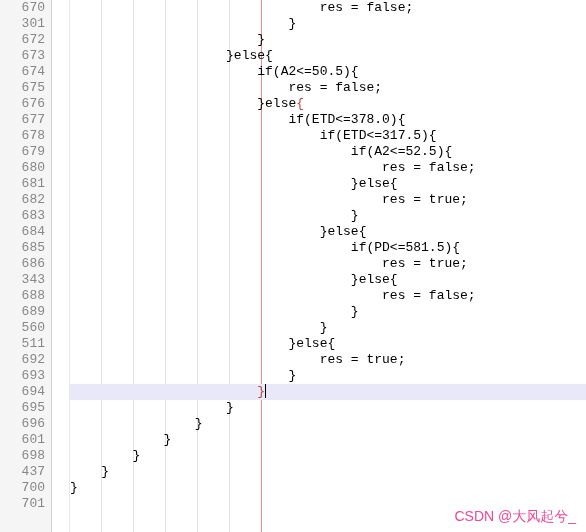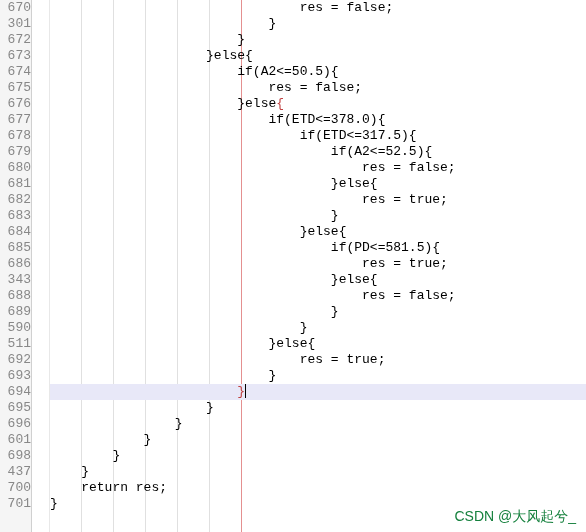--- a/index.html
+++ b/index.html
@@ -13,23 +13,24 @@
   position: relative;
 }
 .editor {
   display: flex;
   height: 100%;
 }
 .gutter {
   background: #f5f5f5;
   border-right: 1px solid #d0d0d0;
   text-align: right;
+  padding-right: 6px;
   color: #888;
   user-select: none;
-  width: 32px;
+  width: 52px;
   flex-shrink: 0;
 }
 .gutter div {
   height: 16px;
   line-height: 16px;
 }
 .margin {
   width: 18px;
   background: #fff;
   border-right: 1px solid #e8e8e8;
@@ -70,21 +71,21 @@
   height: 14px;
   background: #000;
   vertical-align: middle;
   position: relative;
   top: -1px;
 }
 .watermark {
   position: absolute;
   right: 10px;
   bottom: 6px;
-  color: #15803d;
+  color: #ec4899;
   font-family: Arial, sans-serif;
   font-size: 14px;
 }
 .br-red { color: #c04040; }
 </style>
 </head>
 <body>
 
 <div class="editor">
   <div class="gutter" id="gutter">
@@ -101,21 +102,21 @@
       <div>680</div>
       <div>681</div>
       <div>682</div>
       <div>683</div>
       <div>684</div>
       <div>685</div>
       <div>686</div>
       <div>343</div>
       <div>688</div>
       <div>689</div>
-      <div>590</div>
+      <div>560</div>
       <div>511</div>
       <div>692</div>
       <div>693</div>
       <div>694</div>
       <div>695</div>
       <div>696</div>
       <div>601</div>
       <div>698</div>
       <div>437</div>
       <div>700</div>
@@ -154,18 +155,17 @@
       <div class="line">                                }</div>
       <div class="line">                            }else{</div>
       <div class="line">                                res = true;</div>
       <div class="line">                            }</div>
       <div class="line hl">                        <span class="br-red">}</span><span class="cursor"></span></div>
       <div class="line">                    }</div>
       <div class="line">                }</div>
       <div class="line">            }</div>
       <div class="line">        }</div>
       <div class="line">    }</div>
-      <div class="line">    return res;</div>
       <div class="line">}</div>
     </div>
 </div>
 
 <div class="watermark">CSDN @大风起兮_</div>
 
 </body></html>

